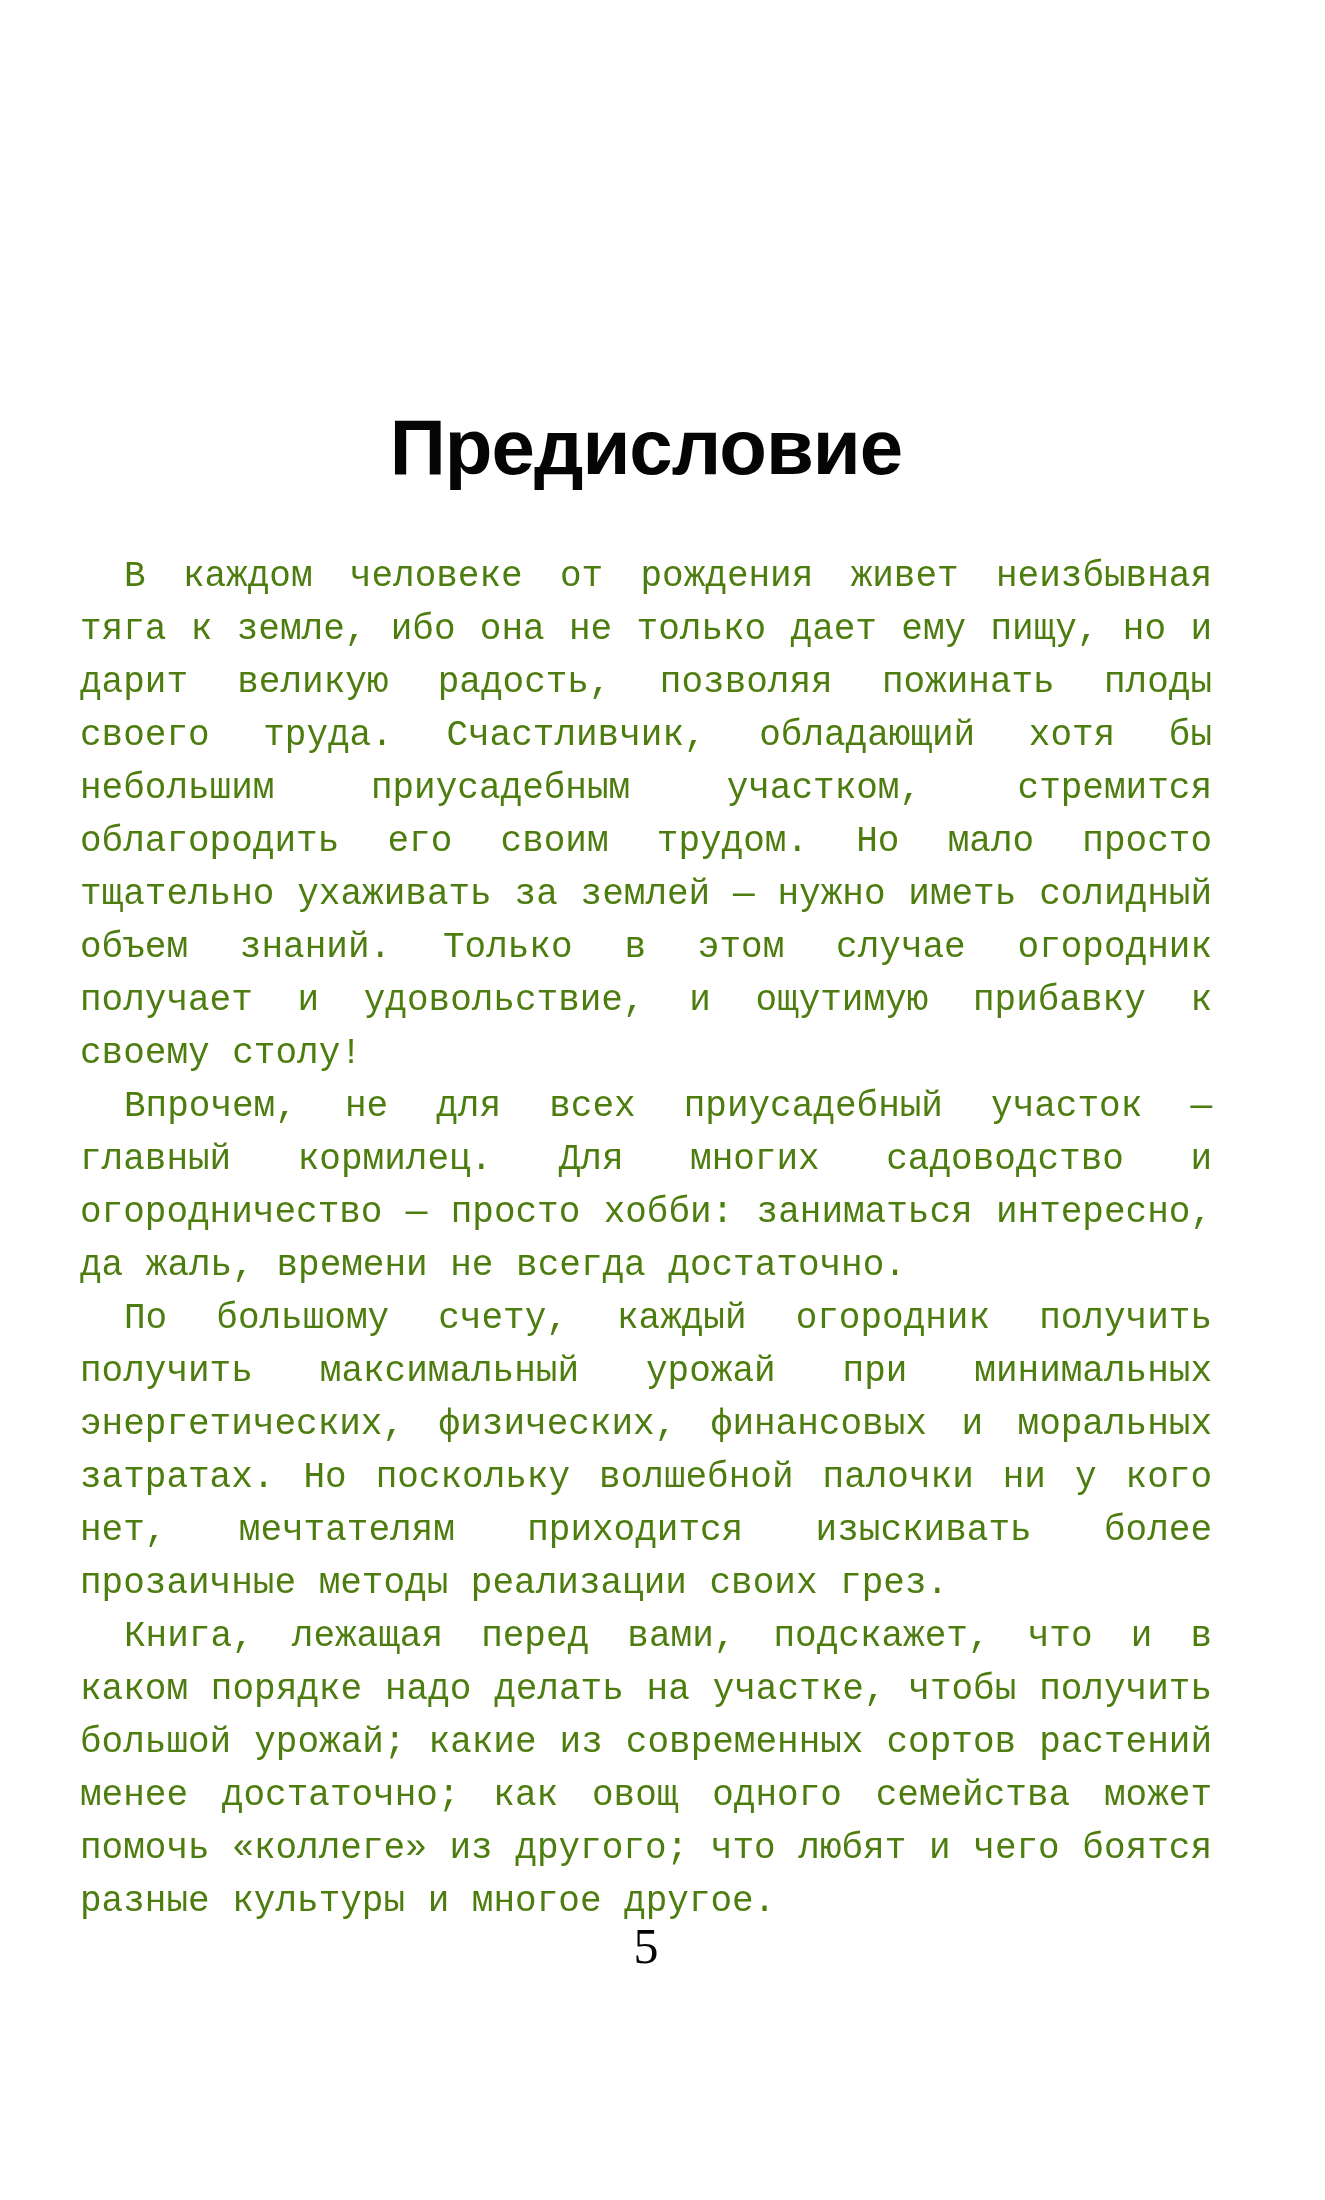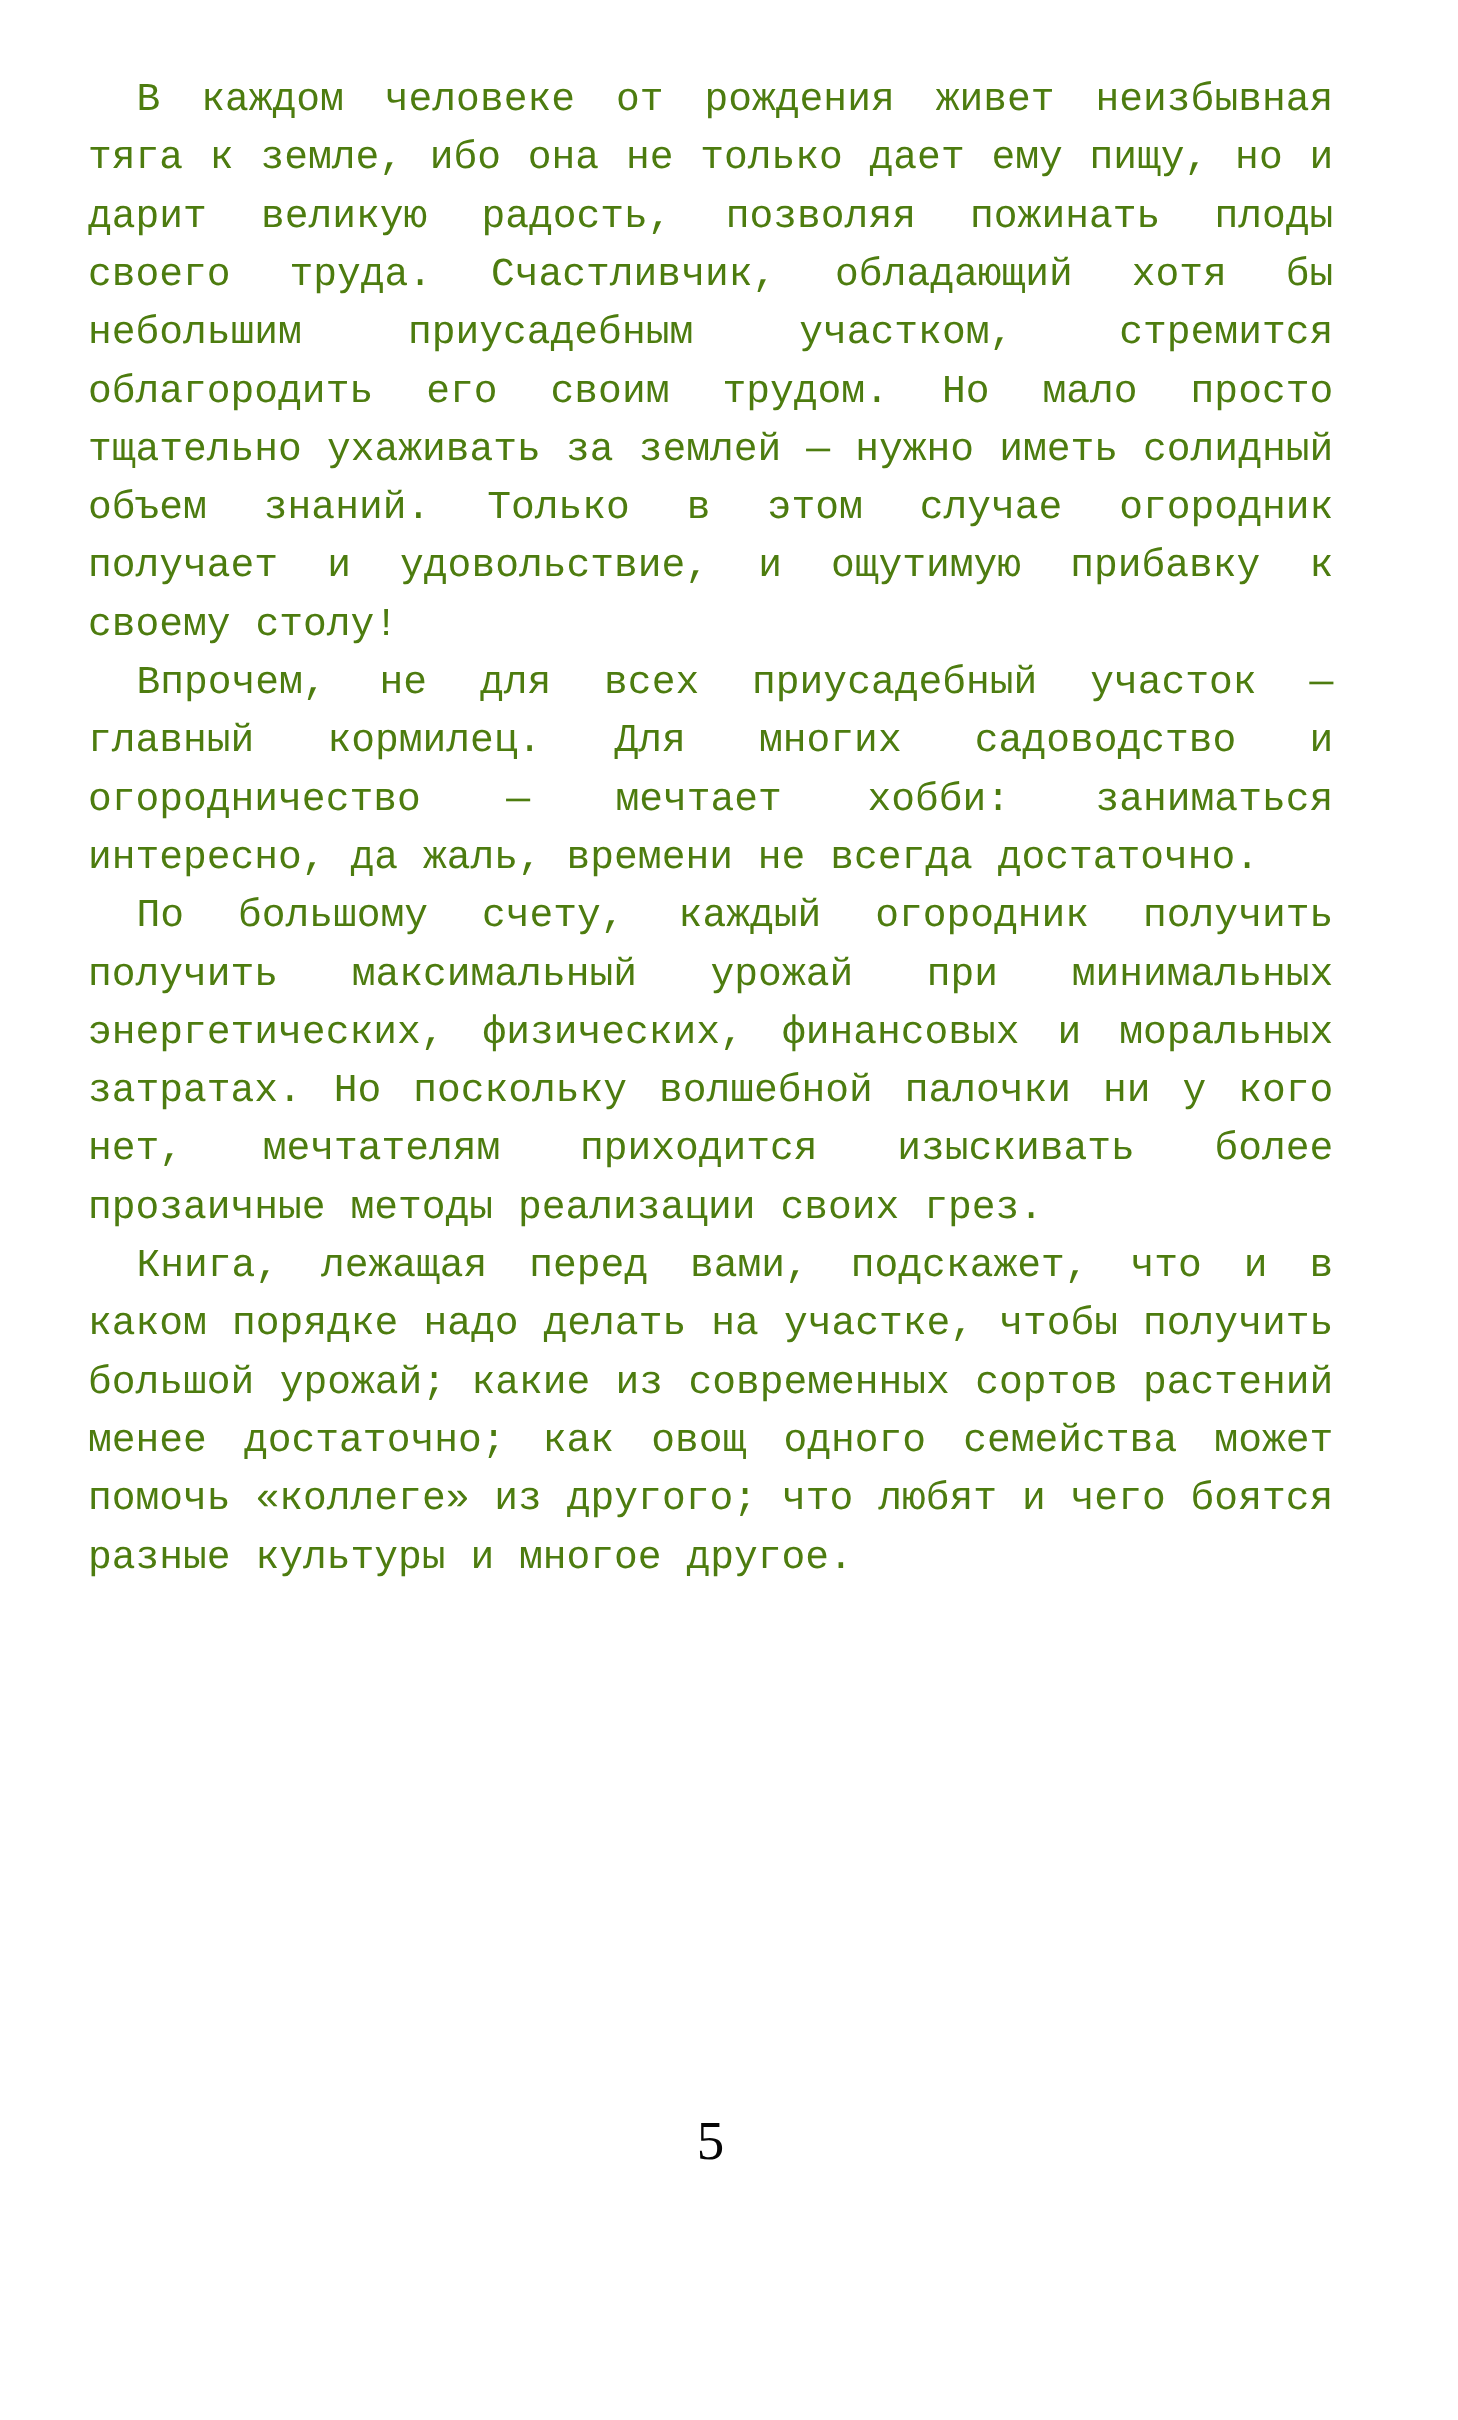--- a/index.html
+++ b/index.html
@@ -53,22 +53,23 @@
     font-family: "Liberation Serif", "DejaVu Serif", serif;
     font-size: 50px;
     line-height: 1;
     color: #050505;
   }
 </style>
 </head>
 <body>
 
 <div class="page">
+  <h1 class="title">Предисловие</h1>
 
   <div class="body-text">
     <p>В каждом человеке от рождения живет неизбывная тяга к земле, ибо она не только дает ему пищу, но и дарит великую радость, позволяя пожинать плоды своего труда. Счастливчик, обладающий хотя бы небольшим приусадебным участком, стремится облагородить его своим трудом. Но мало просто тщательно ухаживать за землей — нужно иметь солидный объем знаний. Только в этом случае огородник получает и удовольствие, и ощутимую прибавку к своему столу!</p>
-    <p>Впрочем, не для всех приусадебный участок — главный кормилец. Для многих садоводство и огородничество — мечтает хобби: заниматься интересно, да жаль, времени не всегда достаточно.</p>
+    <p>Впрочем, не для всех приусадебный участок — главный кормилец. Для многих садоводство и огородничество — просто хобби: заниматься интересно, да жаль, времени не всегда достаточно.</p>
     <p>По большому счету, каждый огородник получить получить максимальный урожай при минимальных энергетических, физических, финансовых и моральных затратах. Но поскольку волшебной палочки ни у кого нет, мечтателям приходится изыскивать более прозаичные методы реализации своих грез.</p>
     <p>Книга, лежащая перед вами, подскажет, что и в каком порядке надо делать на участке, чтобы получить большой урожай; какие из современных сортов растений менее достаточно; как овощ одного семейства может помочь «коллеге» из другого; что любят и чего боятся разные культуры и многое другое.</p>
   </div>
 
   <div class="folio">5</div>
 </div>
 
 </body></html>

